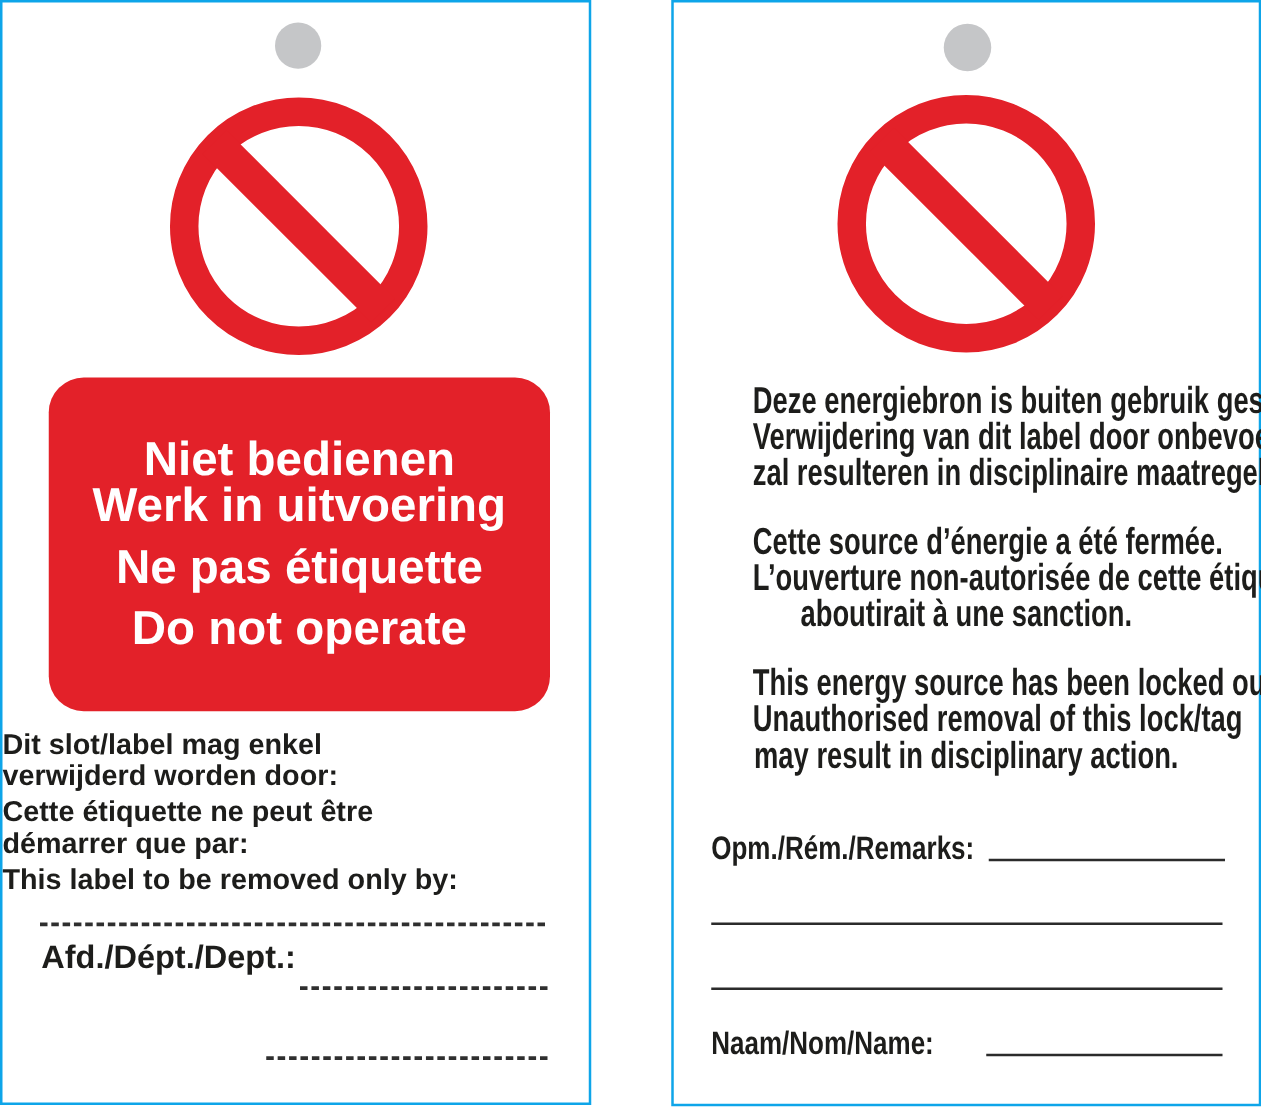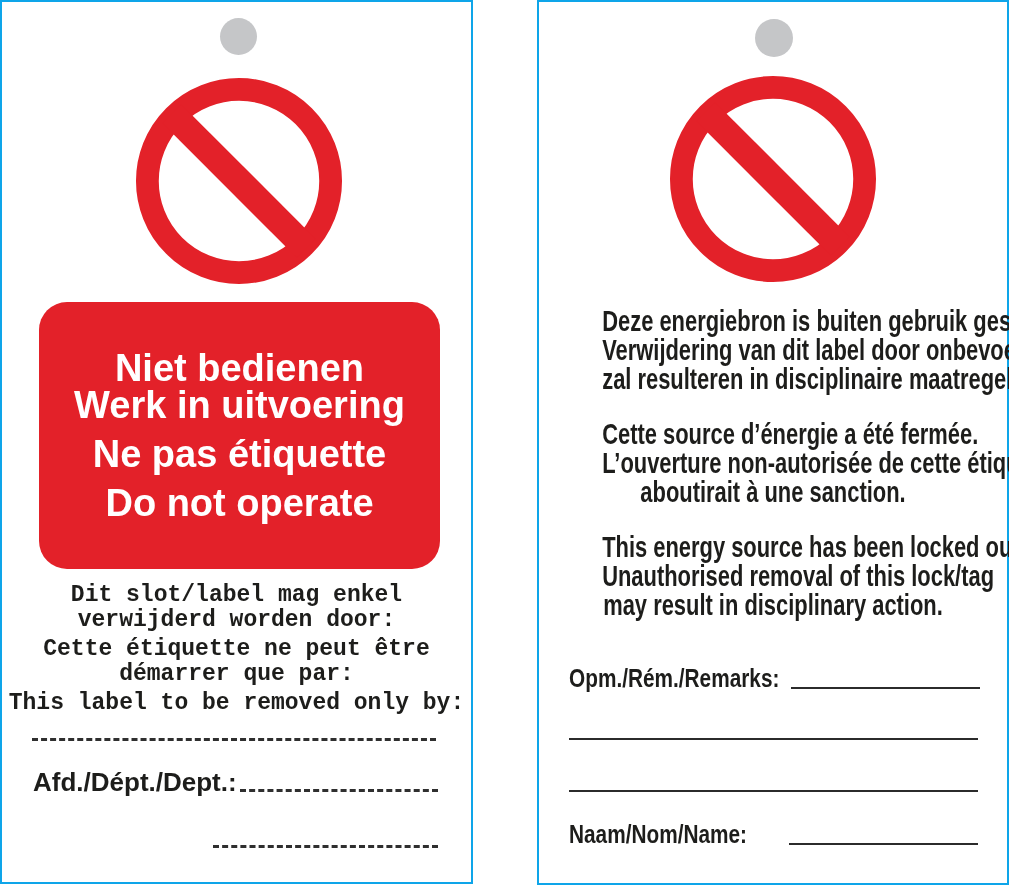--- a/index.html
+++ b/index.html
@@ -14,21 +14,21 @@
   .prohibition{position:absolute;}
   #tag-left .prohibition{left:133px;top:75px;}
   #tag-right .prohibition{left:130px;top:73px;}
   
   .warnbox{position:absolute;left:37px;top:300px;width:401px;height:267px;
            background:#e32129;border-radius:28px;display:flex;flex-direction:column;
            justify-content:center;align-items:center;}
   .warn-group{margin:6px 0;text-align:center;}
   .warn-line{color:#ffffff;font-weight:700;font-size:38px;line-height:37px;white-space:nowrap;}
   
-  .removal{position:absolute;left:0;right:0;top:577px;text-align:center;font-family:Liberation Mono, monospace;}
+  .removal{position:absolute;left:0;right:0;top:577px;text-align:left;}
   .removal-group{margin:4px 0;}
   .removal-line{font-weight:700;font-size:23px;line-height:25px;white-space:nowrap;}
   
   .dashed-rule{position:absolute;border-top:3px dashed #2f2f2f;height:0;}
   .solid-rule{position:absolute;border-top:2px solid #2b2b2b;height:0;}
   .field-label{position:absolute;font-weight:700;font-size:26px;line-height:26px;white-space:nowrap;}
   .condensed-label{transform:scaleX(0.8);transform-origin:left center;}
   
   .para{position:absolute;left:0;right:0;text-align:center;transform:scaleX(0.73);transform-origin:center top;}
   .para-line{font-weight:700;font-size:30px;line-height:29px;white-space:nowrap;}
@@ -69,21 +69,21 @@
       <div class="removal-line">Cette étiquette ne peut être</div>
       <div class="removal-line">démarrer que par:</div>
     </div>
     <div class="removal-group">
       <div class="removal-line">This label to be removed only by:</div>
     </div>
   </div>
 
   <div class="dashed-rule" style="left:30px;right:35px;top:736px;"></div>
 
-  <div class="field-label" style="left:31px;top:767px;">Afd./Dépt./Dept.:</div>
+  <div class="field-label" style="left:31px;top:750px;">Afd./Dépt./Dept.:</div>
   <div class="dashed-rule" style="left:238px;right:33px;top:787px;"></div>
 
   <div class="dashed-rule" style="left:211px;right:33px;top:843px;"></div>
 </div>
 
 <div class="tag" id="tag-right">
   <div class="hole"></div>
 
   <svg class="prohibition" width="208" height="208" viewBox="0 0 210 210">
     <circle cx="105" cy="105" r="92.5" fill="none" stroke="#e32129" stroke-width="23"></circle>

